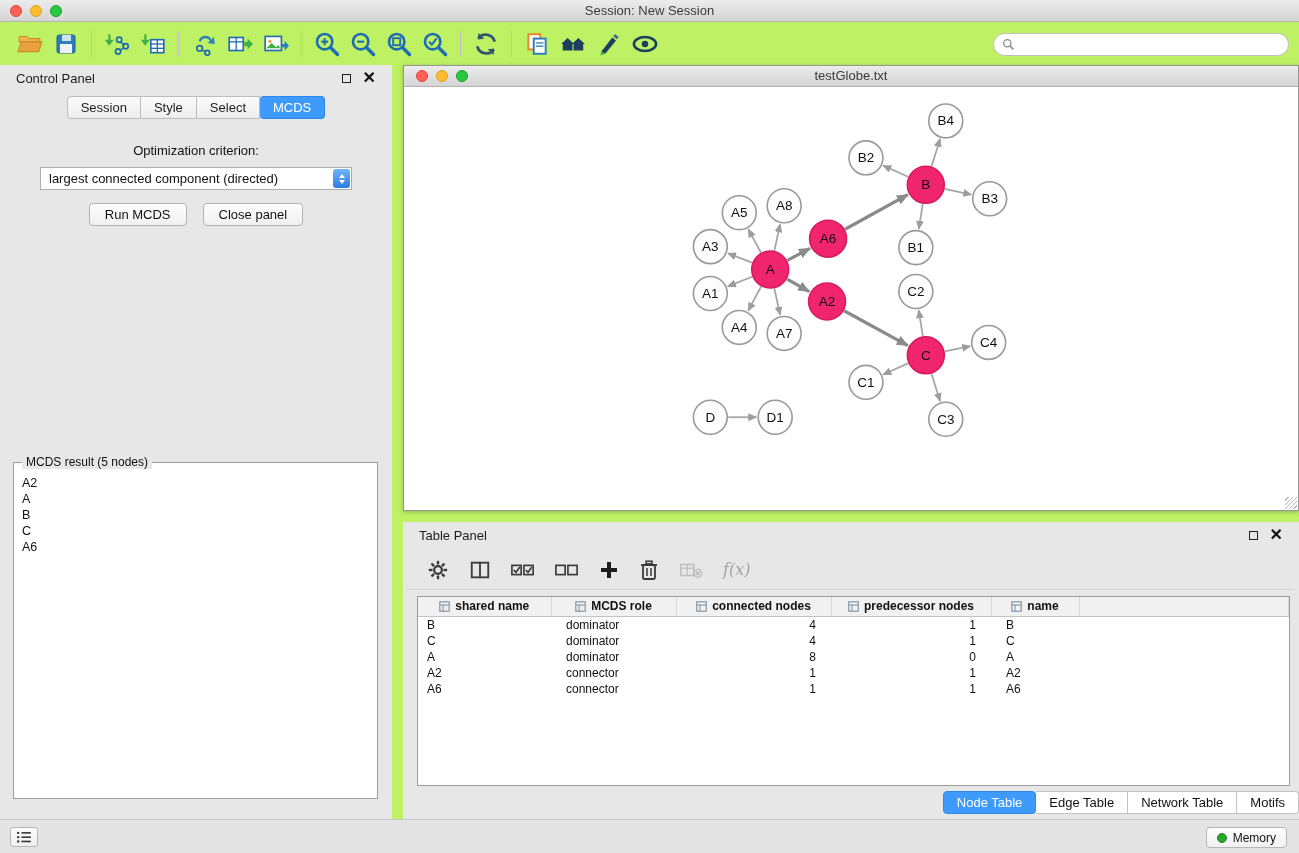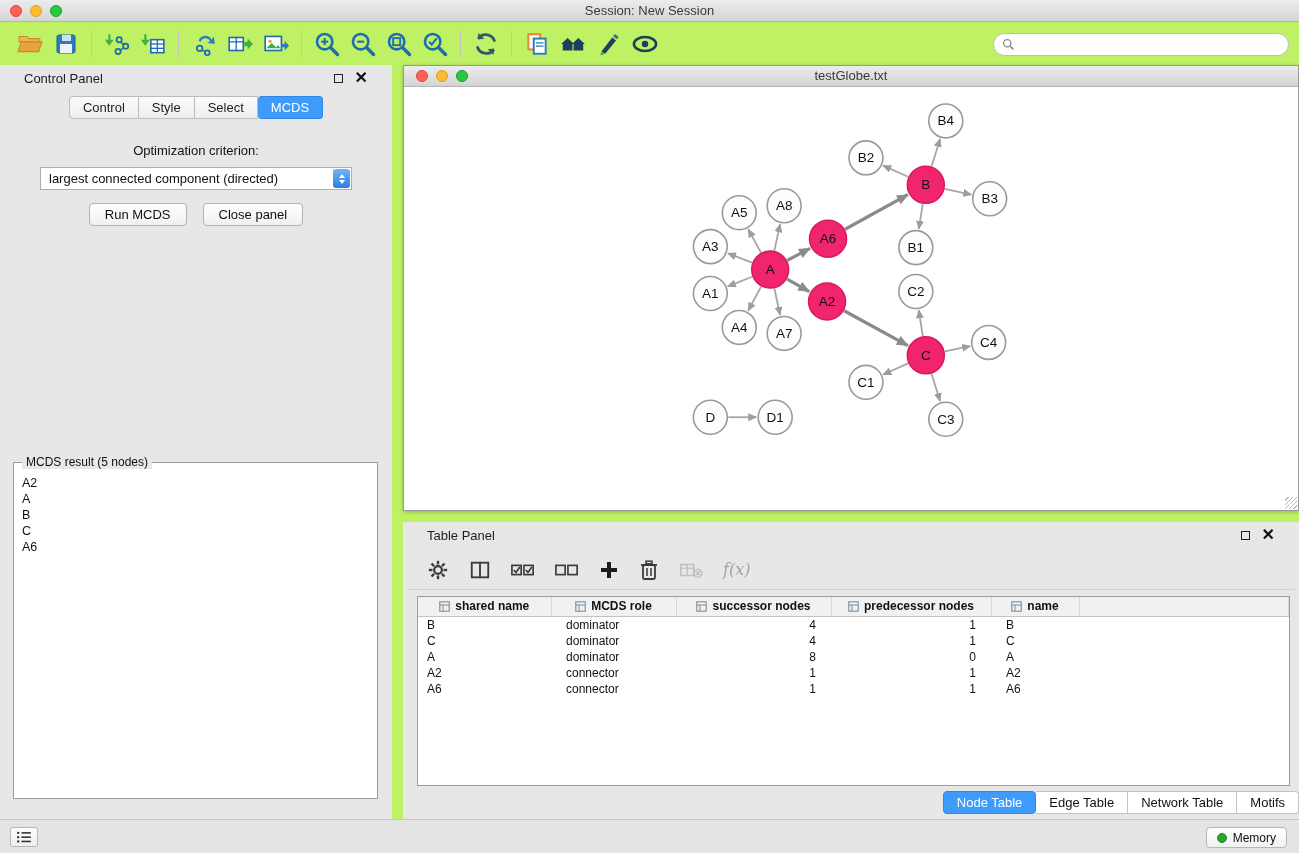--- a/index.html
+++ b/index.html
@@ -19,21 +19,21 @@
   
   .toolbar { position:absolute; top:23px; left:0; right:0; height:42px; display:flex; align-items:center; padding-left:12px; }
   .tool { width:36px; height:34px; display:flex; align-items:center; justify-content:center; border-radius:4px; cursor:pointer; }
   .tsep { width:1px; height:26px; background:#c2c2c2; margin:0 7px; }
   .searchwrap { margin-left:auto; margin-right:10px; display:flex; align-items:center; width:296px; height:23px;
     background:#fff; border:1px solid #bdbdbd; border-radius:12px; padding:0 8px; gap:5px; }
   .searchwrap input { border:none; outline:none; flex:1; font-size:12px; background:transparent; font-family:inherit; }
 
   
   .control-panel { position:absolute; left:0; top:65px; width:392px; height:754px; background:#e7e7e7; }
-  .panel-head { height:26px; display:flex; align-items:center; padding:0 24px; font-size:13px; color:#1d1d1d; }
+  .panel-head { height:26px; display:flex; align-items:center; padding:0 16px; font-size:13px; color:#1d1d1d; }
   .panel-controls { margin-left:auto; display:flex; gap:12px; align-items:center; }
   .float-box { width:9px; height:9px; border:1.5px solid #222; cursor:pointer; }
   .close-x { font-size:16px; font-weight:bold; color:#111; line-height:12px; cursor:pointer; }
 
   .cp-tabs { display:flex; justify-content:center; margin-top:5px; }
   .cp-tab { font-size:13px; padding:3px 13px; background:linear-gradient(#fbfbfb,#eeeeee); border:1px solid #bcbcbc;
     border-left:none; color:#1d1d1d; cursor:pointer; }
   .cp-tab:first-child { border-left:1px solid #bcbcbc; border-radius:4px 0 0 4px; }
   .cp-tab:last-child { border-radius:0 4px 4px 0; }
   .cp-tab.active { background:#3e9bfc; color:#fff; border-color:#2f87e8; border-radius:4px; }
@@ -249,21 +249,21 @@
 
   <div class="control-panel">
     <div class="panel-head">
       <span>Control Panel</span>
       <span class="panel-controls">
         <span class="float-box"></span>
         <span class="close-x">✕</span>
       </span>
     </div>
     <div class="cp-tabs" id="cp-tabs">
-        <div class="cp-tab">Control</div>
+        <div class="cp-tab">Session</div>
         <div class="cp-tab">Style</div>
         <div class="cp-tab">Select</div>
         <div class="cp-tab active">MCDS</div>
       </div>
     <div class="opt-label">Optimization criterion:</div>
     <div class="dropdown">
       <span>largest connected component (directed)</span>
       <span class="stepper">
           <span class="up"></span>
           <span class="down"></span>
@@ -519,21 +519,21 @@
                   <span>MCDS role</span>
                 </span>
               </th>
               <th>
                 <span class="hwrap">
                   <svg width="11" height="11" viewBox="0 0 11 11">
                     <rect x="0.8" y="0.8" width="9.4" height="9.4" fill="none" stroke="#7b8ea0" stroke-width="1.1"></rect>
                     <line x1="0.8" y1="4" x2="10.2" y2="4" stroke="#7b8ea0" stroke-width="1"></line>
                     <line x1="4" y1="4" x2="4" y2="10.2" stroke="#7b8ea0" stroke-width="1"></line>
                   </svg>
-                  <span>successor nodes</span>
+                  <span>connected nodes</span>
                 </span>
               </th>
               <th>
                 <span class="hwrap">
                   <svg width="11" height="11" viewBox="0 0 11 11">
                     <rect x="0.8" y="0.8" width="9.4" height="9.4" fill="none" stroke="#7b8ea0" stroke-width="1.1"></rect>
                     <line x1="0.8" y1="4" x2="10.2" y2="4" stroke="#7b8ea0" stroke-width="1"></line>
                     <line x1="4" y1="4" x2="4" y2="10.2" stroke="#7b8ea0" stroke-width="1"></line>
                   </svg>
                   <span>predecessor nodes</span>

